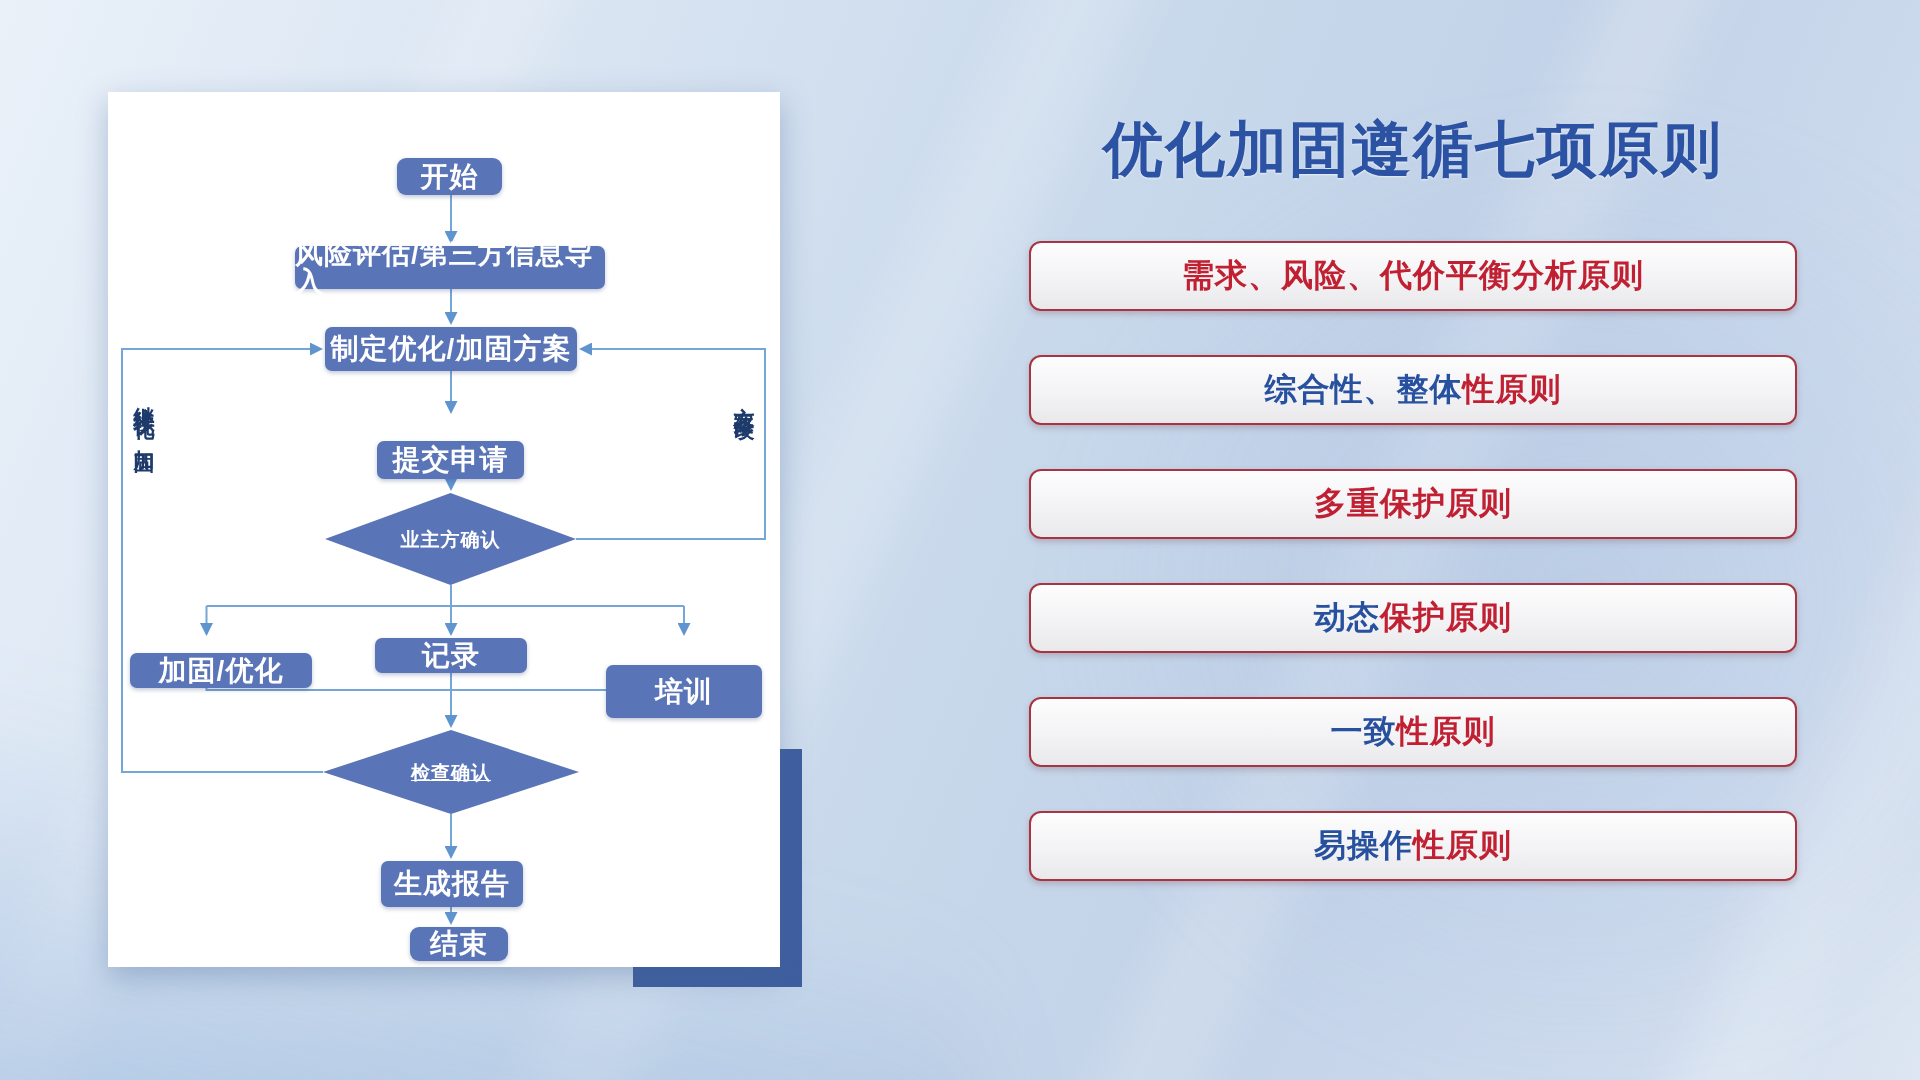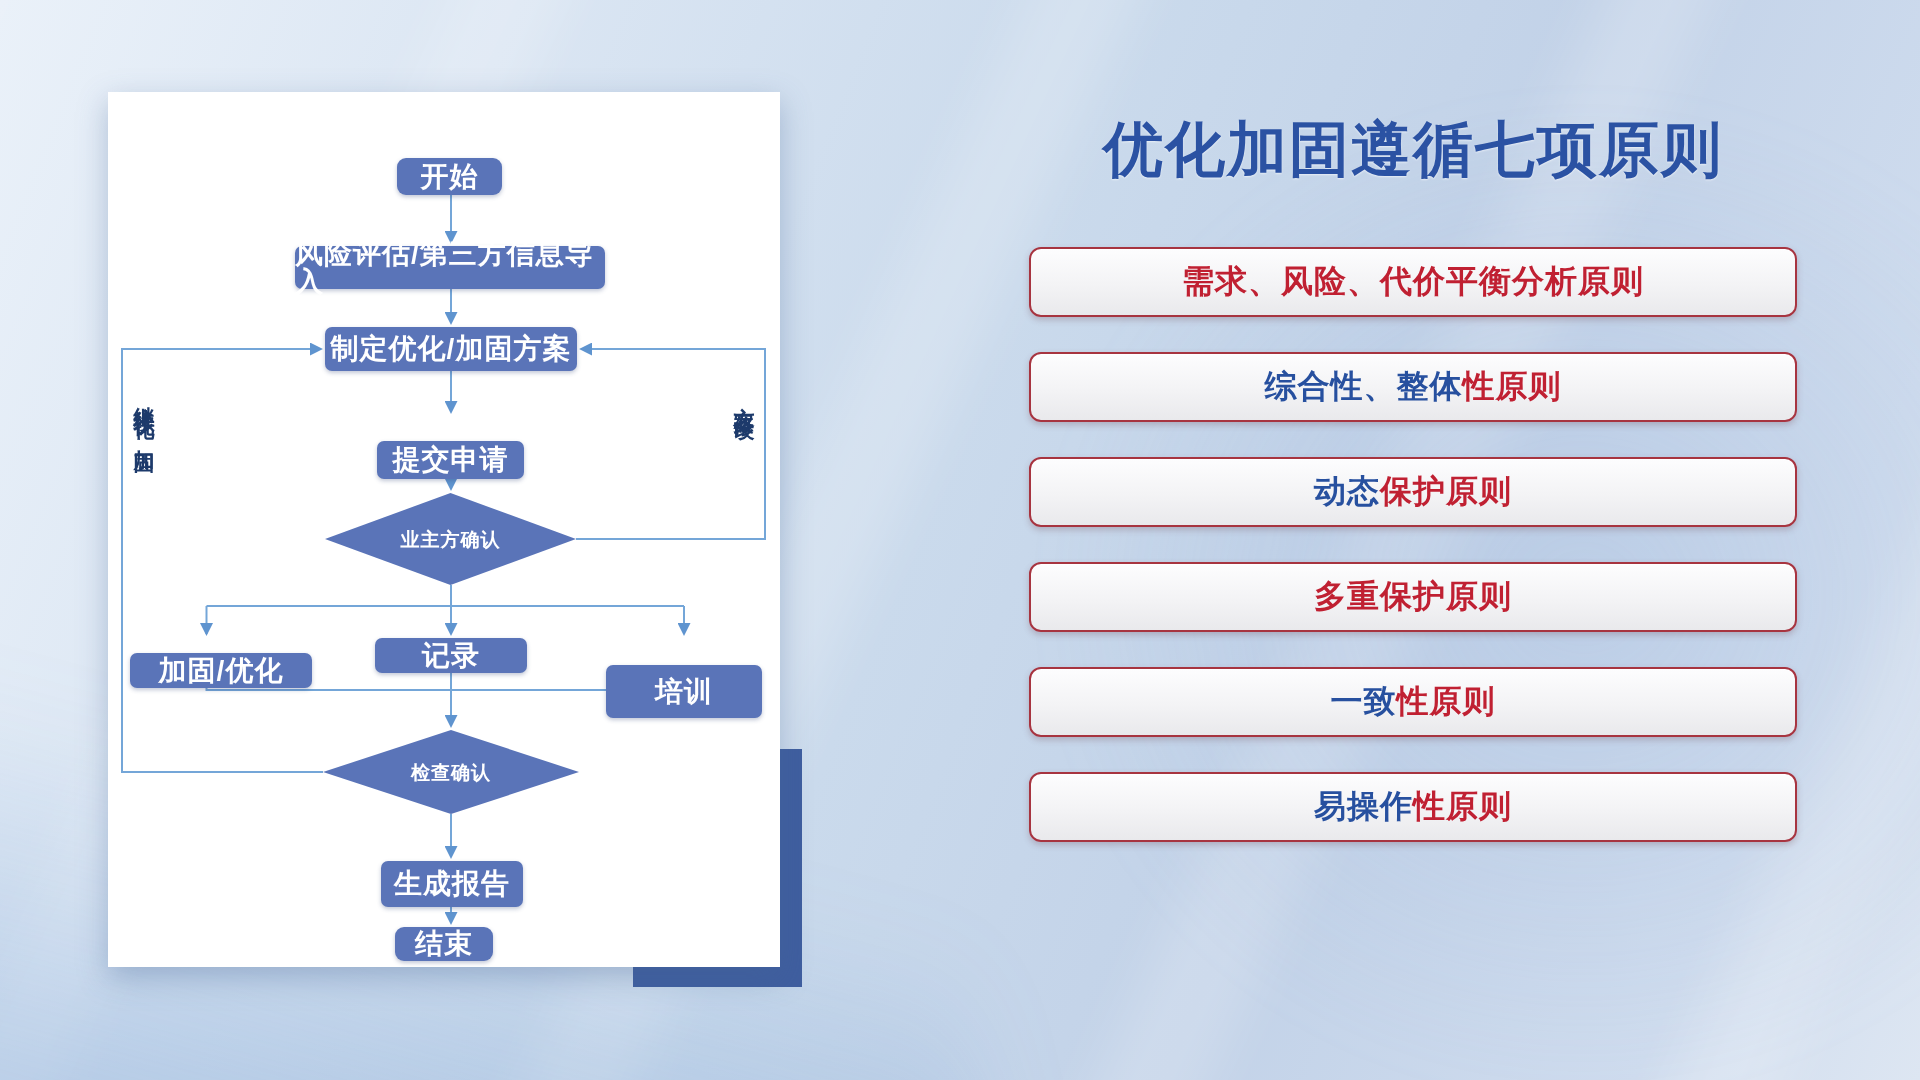--- a/index.html
+++ b/index.html
@@ -56,41 +56,41 @@
     z-index:3; line-height:1;
   }
   .n-start   { left:289px; top:66px;  width:105px; height:37px; border-radius:9px; }
   .n-risk    { left:187px; top:154px; width:310px; height:43px; }
   .n-plan    { left:217px; top:235px; width:252px; height:44px; }
   .n-submit  { left:269px; top:324px; width:147px; height:38px;margin-top:25px; }
   .d-owner   { left:217px; top:401px; width:251px; height:92px; }
   .n-reinforce{ left:22px;  top:546px; width:182px; height:35px;margin-top:15px; }
   .n-record  { left:267px; top:546px; width:152px; height:35px; }
   .n-training{ left:498px; top:573px; width:156px; height:53px; }
-  .d-check   { left:215px; top:638px; width:256px; height:84px; }
+  .d-check   { left:215px; top:638px; width:256px; height:84px;text-decoration:underline; }
   .n-report  { left:273px; top:769px; width:142px; height:46px; }
-  .n-end     { left:287px; top:835px; width:98px;  height:34px; border-radius:9px; }
+  .n-end     { left:302px; top:835px; width:98px;  height:34px; border-radius:9px; }
 
   .v-label{
     position:absolute; writing-mode:vertical-rl; text-orientation:upright;
     color:#1d3a6b; font-weight:700; font-size:21px; letter-spacing:4px; z-index:3;
   }
   .v-left  { left:22px;  top:298px; }
   .v-right { left:622px; top:298px; }
 
   
   .slide-title{
     position:absolute; left:1029px; top:110px; width:768px;
     text-align:center; font-size:60px; font-weight:800; color:#2b52a3;
     letter-spacing:2px; z-index:2;
     text-shadow:0 1px 2px rgba(255,255,255,.6);
   }
   .pills{
     position:absolute; left:1029px; top:241px; width:768px;
-    display:flex; flex-direction:column; gap:35px; z-index:2;margin-top:6px;
+    display:flex; flex-direction:column; gap:44px; z-index:2;
   }
   .pill{
     height:70px; border:2px solid #a73440; border-radius:12px;
     background:linear-gradient(180deg,#fdfdfe 0%,#f3f3f5 55%,#e9e9ec 100%);
     display:flex; align-items:center; justify-content:center;
     font-size:32px; font-weight:700; letter-spacing:1px;
     box-shadow:0 3px 6px rgba(110,70,80,.28), inset 0 1px 0 #ffffff;
   }
   .p-blue{ color:#27509f; }
   .p-red { color:#c02032; }
@@ -155,26 +155,26 @@
   <div class="pills">
     <div class="pill">
       <span class="p-blue"></span>
         <span class="p-red">需求、风险、代价平衡分析原则</span>
     </div>
     <div class="pill">
       <span class="p-blue">综合性、整体</span>
         <span class="p-red">性原则</span>
     </div>
     <div class="pill">
+      <span class="p-blue"></span>
+        <span class="p-red">多重保护原则</span>
+    </div>
+    <div class="pill">
       <span class="p-blue">动态</span>
         <span class="p-red">保护原则</span>
-    </div>
-    <div class="pill">
-      <span class="p-blue"></span>
-        <span class="p-red">多重保护原则</span>
     </div>
     <div class="pill">
       <span class="p-blue">一致</span>
         <span class="p-red">性原则</span>
     </div>
     <div class="pill">
       <span class="p-blue">易操作</span>
         <span class="p-red">性原则</span>
     </div>
   </div>

